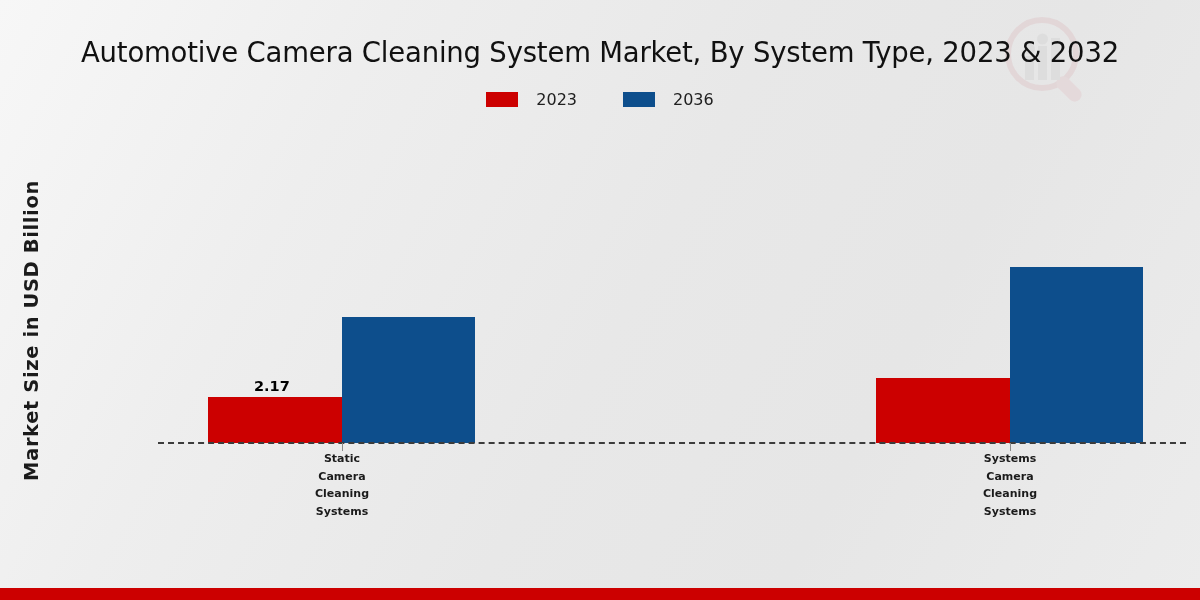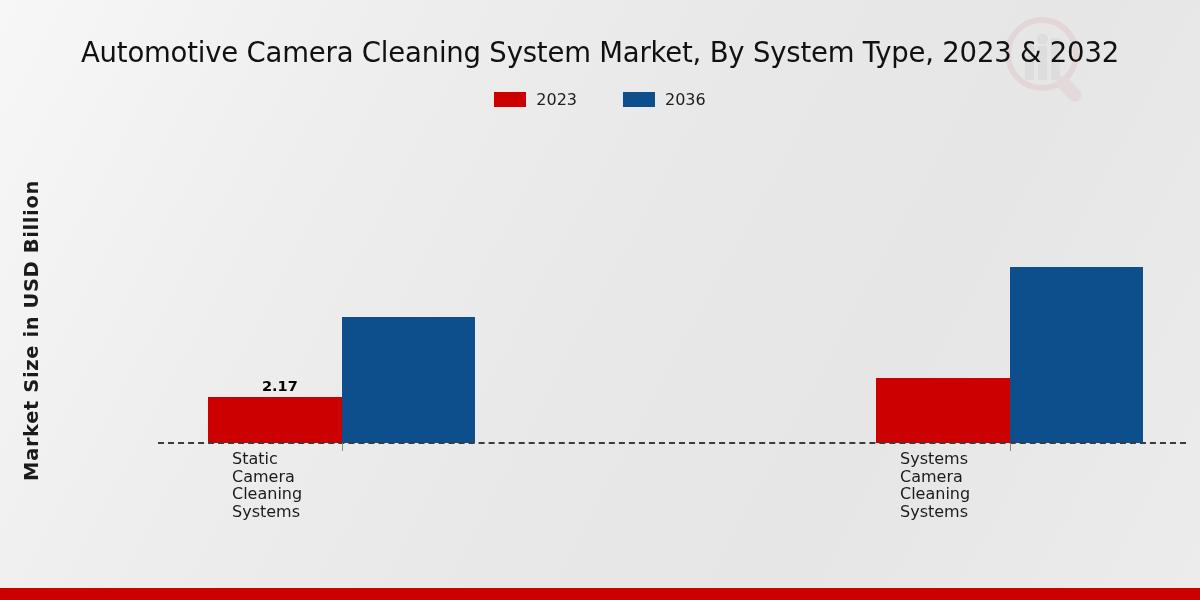--- a/index.html
+++ b/index.html
@@ -55,21 +55,21 @@
     top: 90px;
     width: 1200px;
     display: flex;
     justify-content: center;
     align-items: center;
     gap: 46px;
   }
   .legend-item {
     display: flex;
     align-items: center;
-    gap: 10px;
+    gap: 18px;
   }
   .legend-swatch {
     width: 32px;
     height: 15px;
     display: block;
   }
   .legend-label {
     font-size: 16px;
     color: #202020;
     font-family: "DejaVu Sans", sans-serif;
@@ -119,39 +119,40 @@
   }
   .bar-2023 { background: #cc0000; }
   .bar-2032 { background: #0d4e8c; }
 
   .bar-value {
     position: absolute;
     font-size: 14.5px;
     font-weight: 700;
     color: #000000;
     white-space: nowrap;
-    margin-left: 8px;
   }
 
   
   .tick {
     position: absolute;
     top: 443px;
     width: 0;
     height: 8px;
     border-left: 1px solid #8a8a8a;
   }
   .cat-label {
     position: absolute;
     top: 450px;
     width: 220px;
-    font-size: 16px;
+    text-align: center;
+    font-size: 11px;
     line-height: 17.5px;
     color: #1b1b1b;
     font-family: "DejaVu Sans", sans-serif;
+    font-weight: bold;
   }
   .cat-label div { display: block; }
 
   
   #bottom-bar {
     position: absolute;
     left: 0;
     top: 588px;
     width: 1200px;
     height: 12px;

